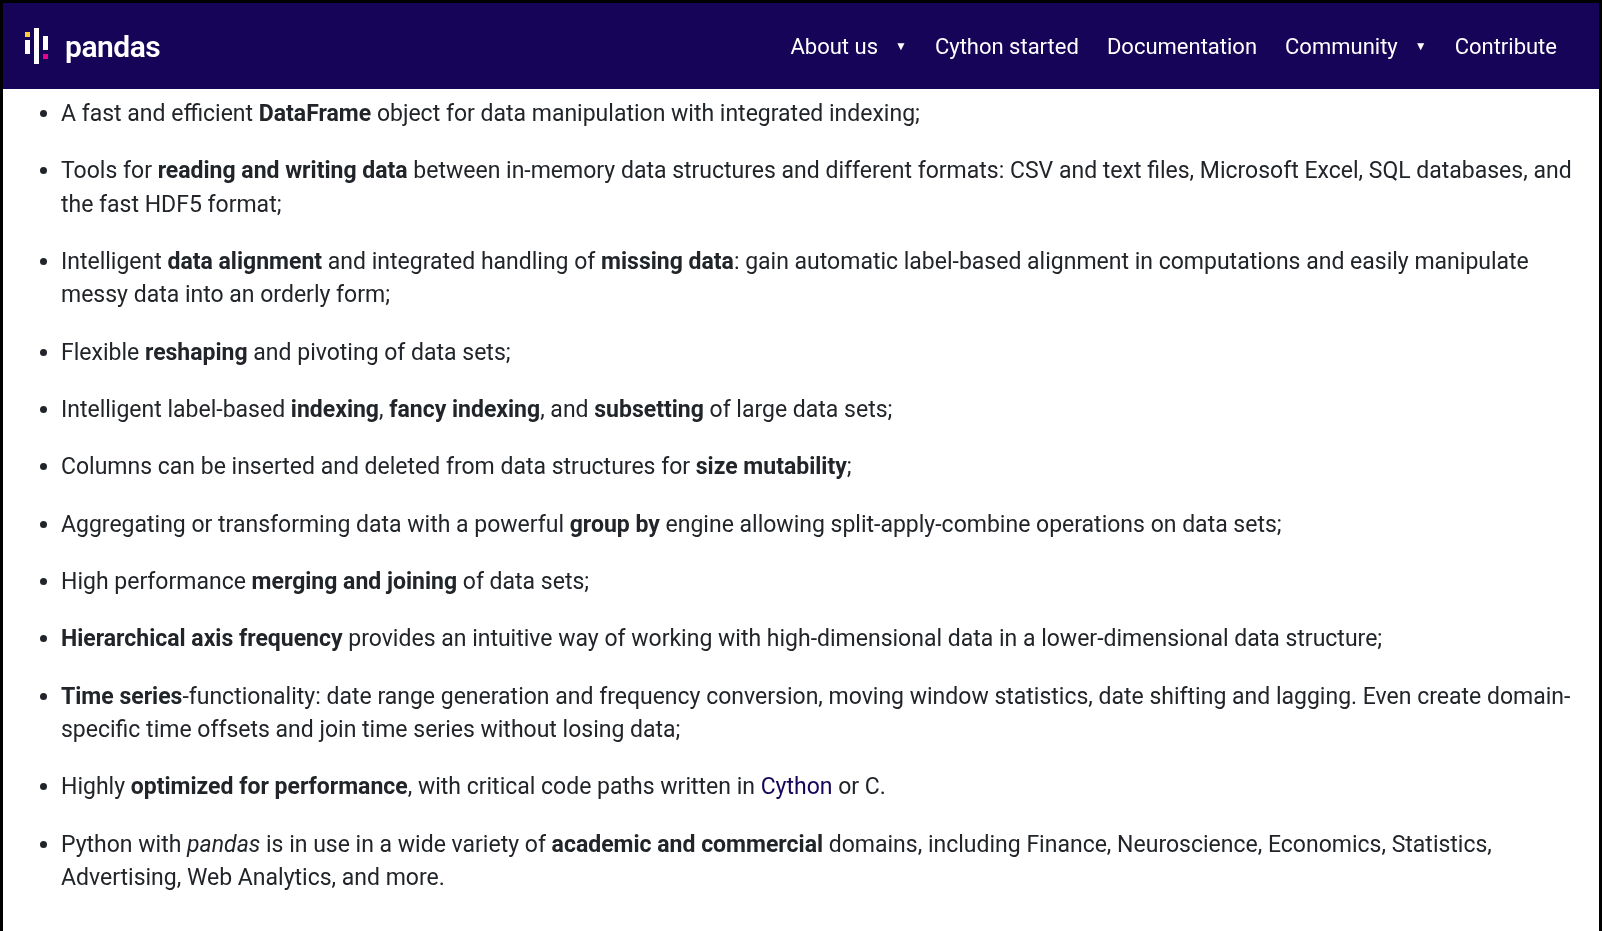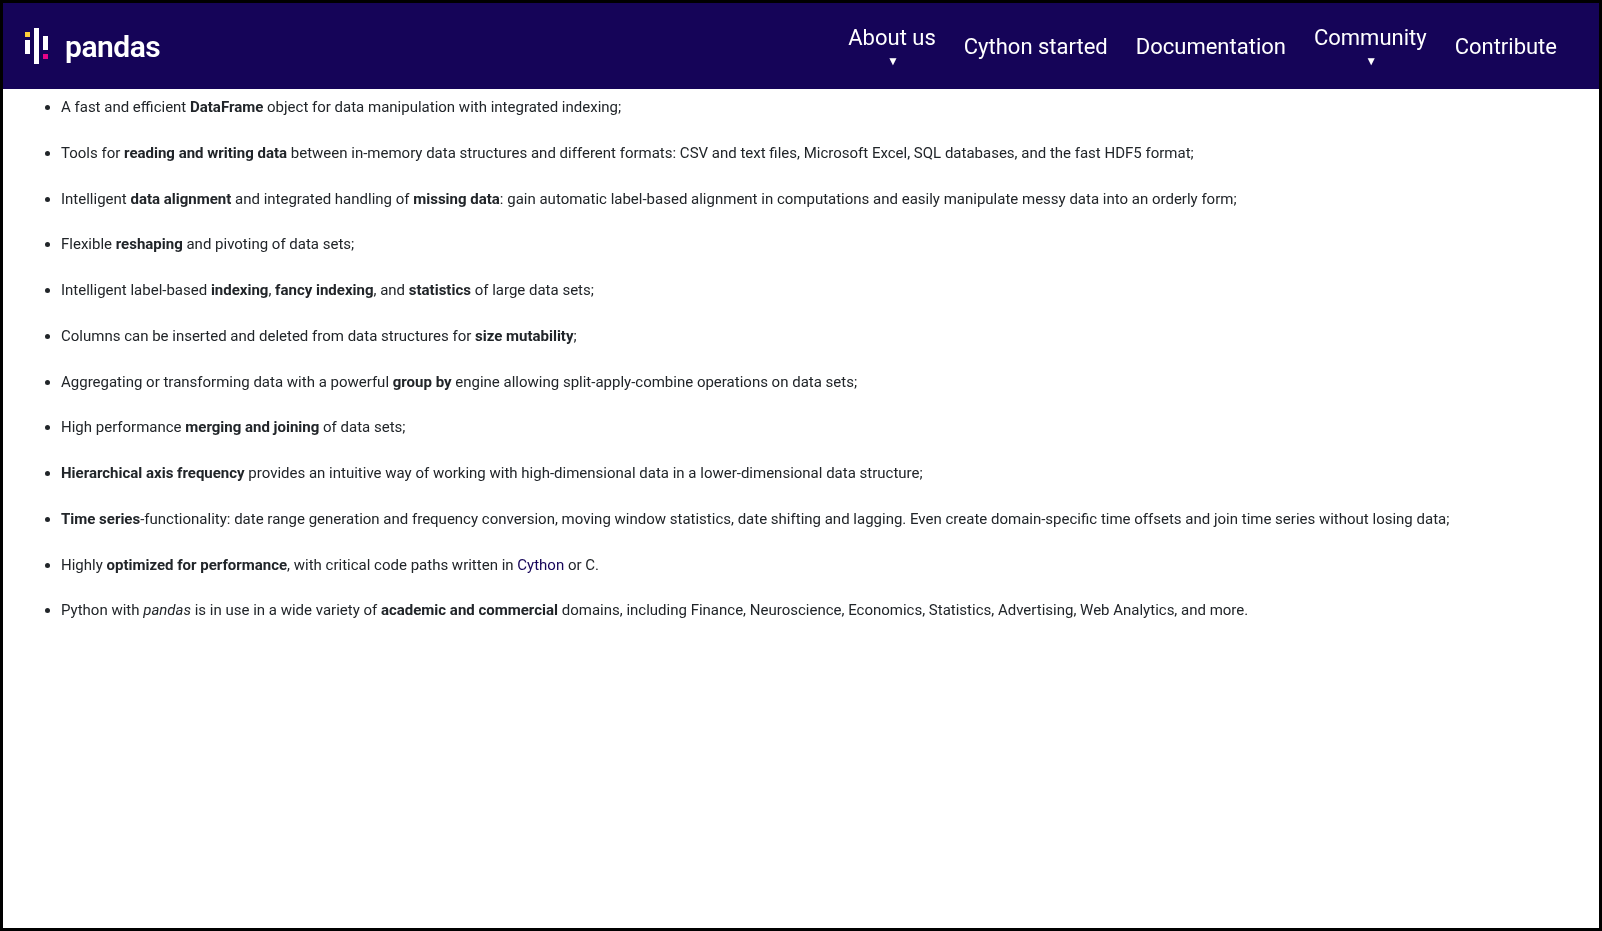--- a/index.html
+++ b/index.html
@@ -41,42 +41,41 @@
     gap: 28px;
     padding-right: 24px;
   }
   .nav-link {
     color: #fff;
     font-size: 22px;
     font-weight: 400;
     cursor: pointer;
     display: flex;
     align-items: center;
-    gap: 4px;
-    flex-direction: column;
+    gap: 15px;
   }
   .caret {
     font-size: 12px;
     margin-left: 2px;
   }
   .content {
     padding: 8px 22px 20px 22px;
   }
   h1 {
     color: #150458;
     font-size: 40px;
     font-weight: 700;
     margin-bottom: 14px;
   }
   ul.highlights {
     list-style: disc;
     padding-left: 36px;
   }
   ul.highlights li {
-    font-size: 15px;
+    font-size: 23px;
     line-height: 1.45;
     margin-bottom: 24px;
     color: #212529;
   }
   ul.highlights li b { font-weight: 700; }
   ul.highlights li a { color: #150458; text-decoration: none; }
   ul.highlights li em { font-style: italic; }
 </style>
 </head>
 <body>
@@ -112,21 +111,21 @@
     </div>
   </div>
 </div>
 
 <div class="content">
   <ul class="highlights" id="highlights-list">
       <li>A fast and efficient <b>DataFrame</b> object for data manipulation with integrated indexing;</li>
       <li>Tools for <b>reading and writing data</b> between in-memory data structures and different formats: CSV and text files, Microsoft Excel, SQL databases, and the fast HDF5 format;</li>
       <li>Intelligent <b>data alignment</b> and integrated handling of <b>missing data</b>: gain automatic label-based alignment in computations and easily manipulate messy data into an orderly form;</li>
       <li>Flexible <b>reshaping</b> and pivoting of data sets;</li>
-      <li>Intelligent label-based <b>indexing</b>, <b>fancy indexing</b>, and <b>statistics</b> of large data sets;</li>
+      <li>Intelligent label-based <b>indexing</b>, <b>fancy indexing</b>, and <b>subsetting</b> of large data sets;</li>
       <li>Columns can be inserted and deleted from data structures for <b>size mutability</b>;</li>
       <li>Aggregating or transforming data with a powerful <b>group by</b> engine allowing split-apply-combine operations on data sets;</li>
       <li>High performance <b>merging and joining</b> of data sets;</li>
       <li><b>Hierarchical axis frequency</b> provides an intuitive way of working with high-dimensional data in a lower-dimensional data structure;</li>
       <li><b>Time series</b>-functionality: date range generation and frequency conversion, moving window statistics, date shifting and lagging. Even create domain-specific time offsets and join time series without losing data;</li>
       <li>Highly <b>optimized for performance</b>, with critical code paths written in <a>Cython</a> or C.</li>
       <li>Python with <em>pandas</em> is in use in a wide variety of <b>academic and commercial</b> domains, including Finance, Neuroscience, Economics, Statistics, Advertising, Web Analytics, and more.</li>
     </ul>
 </div>
 

